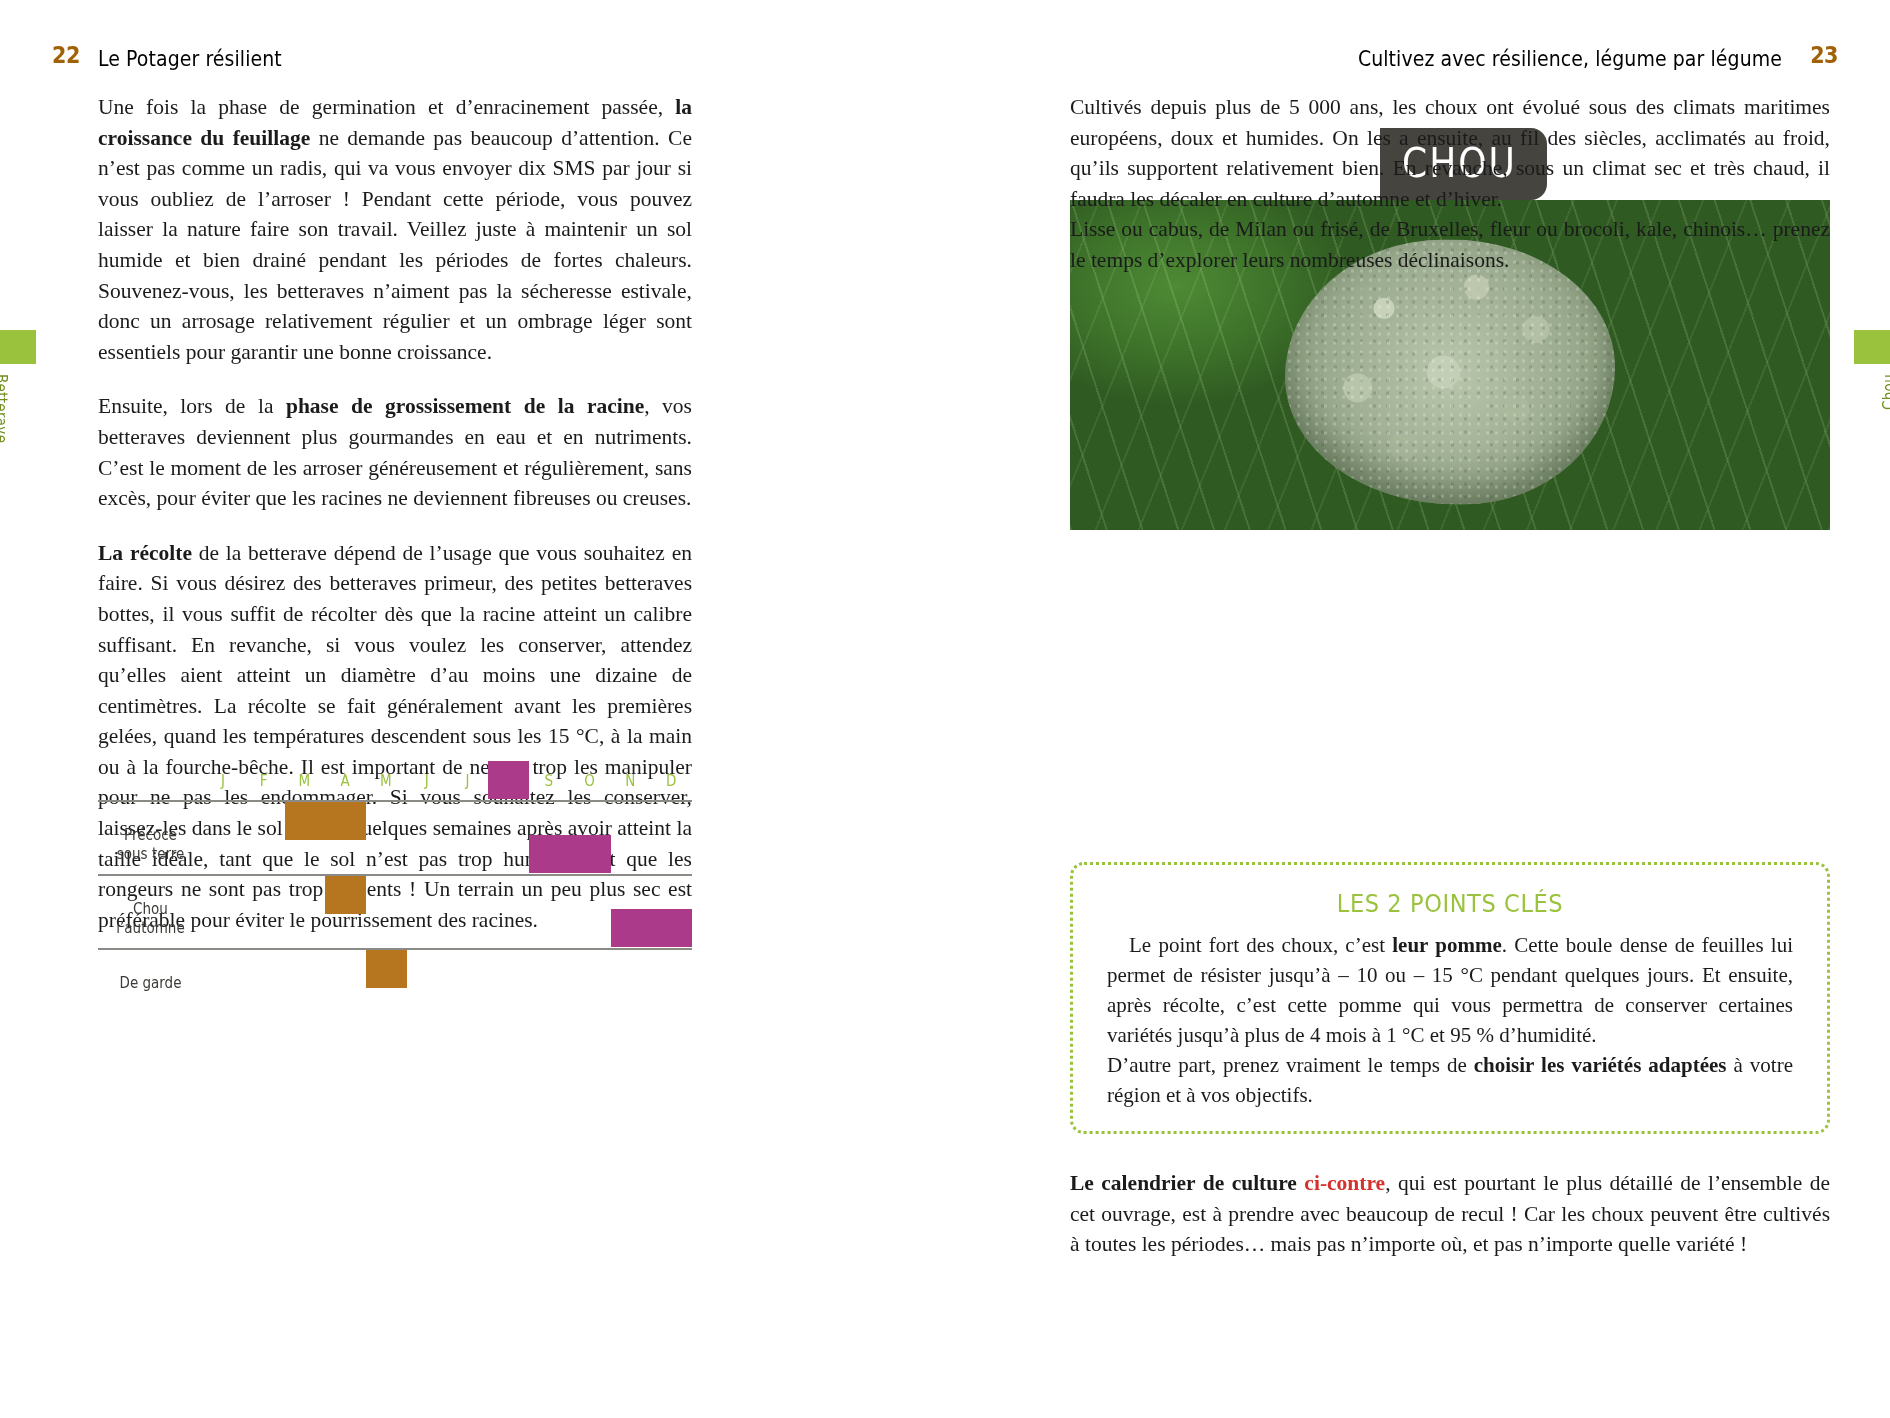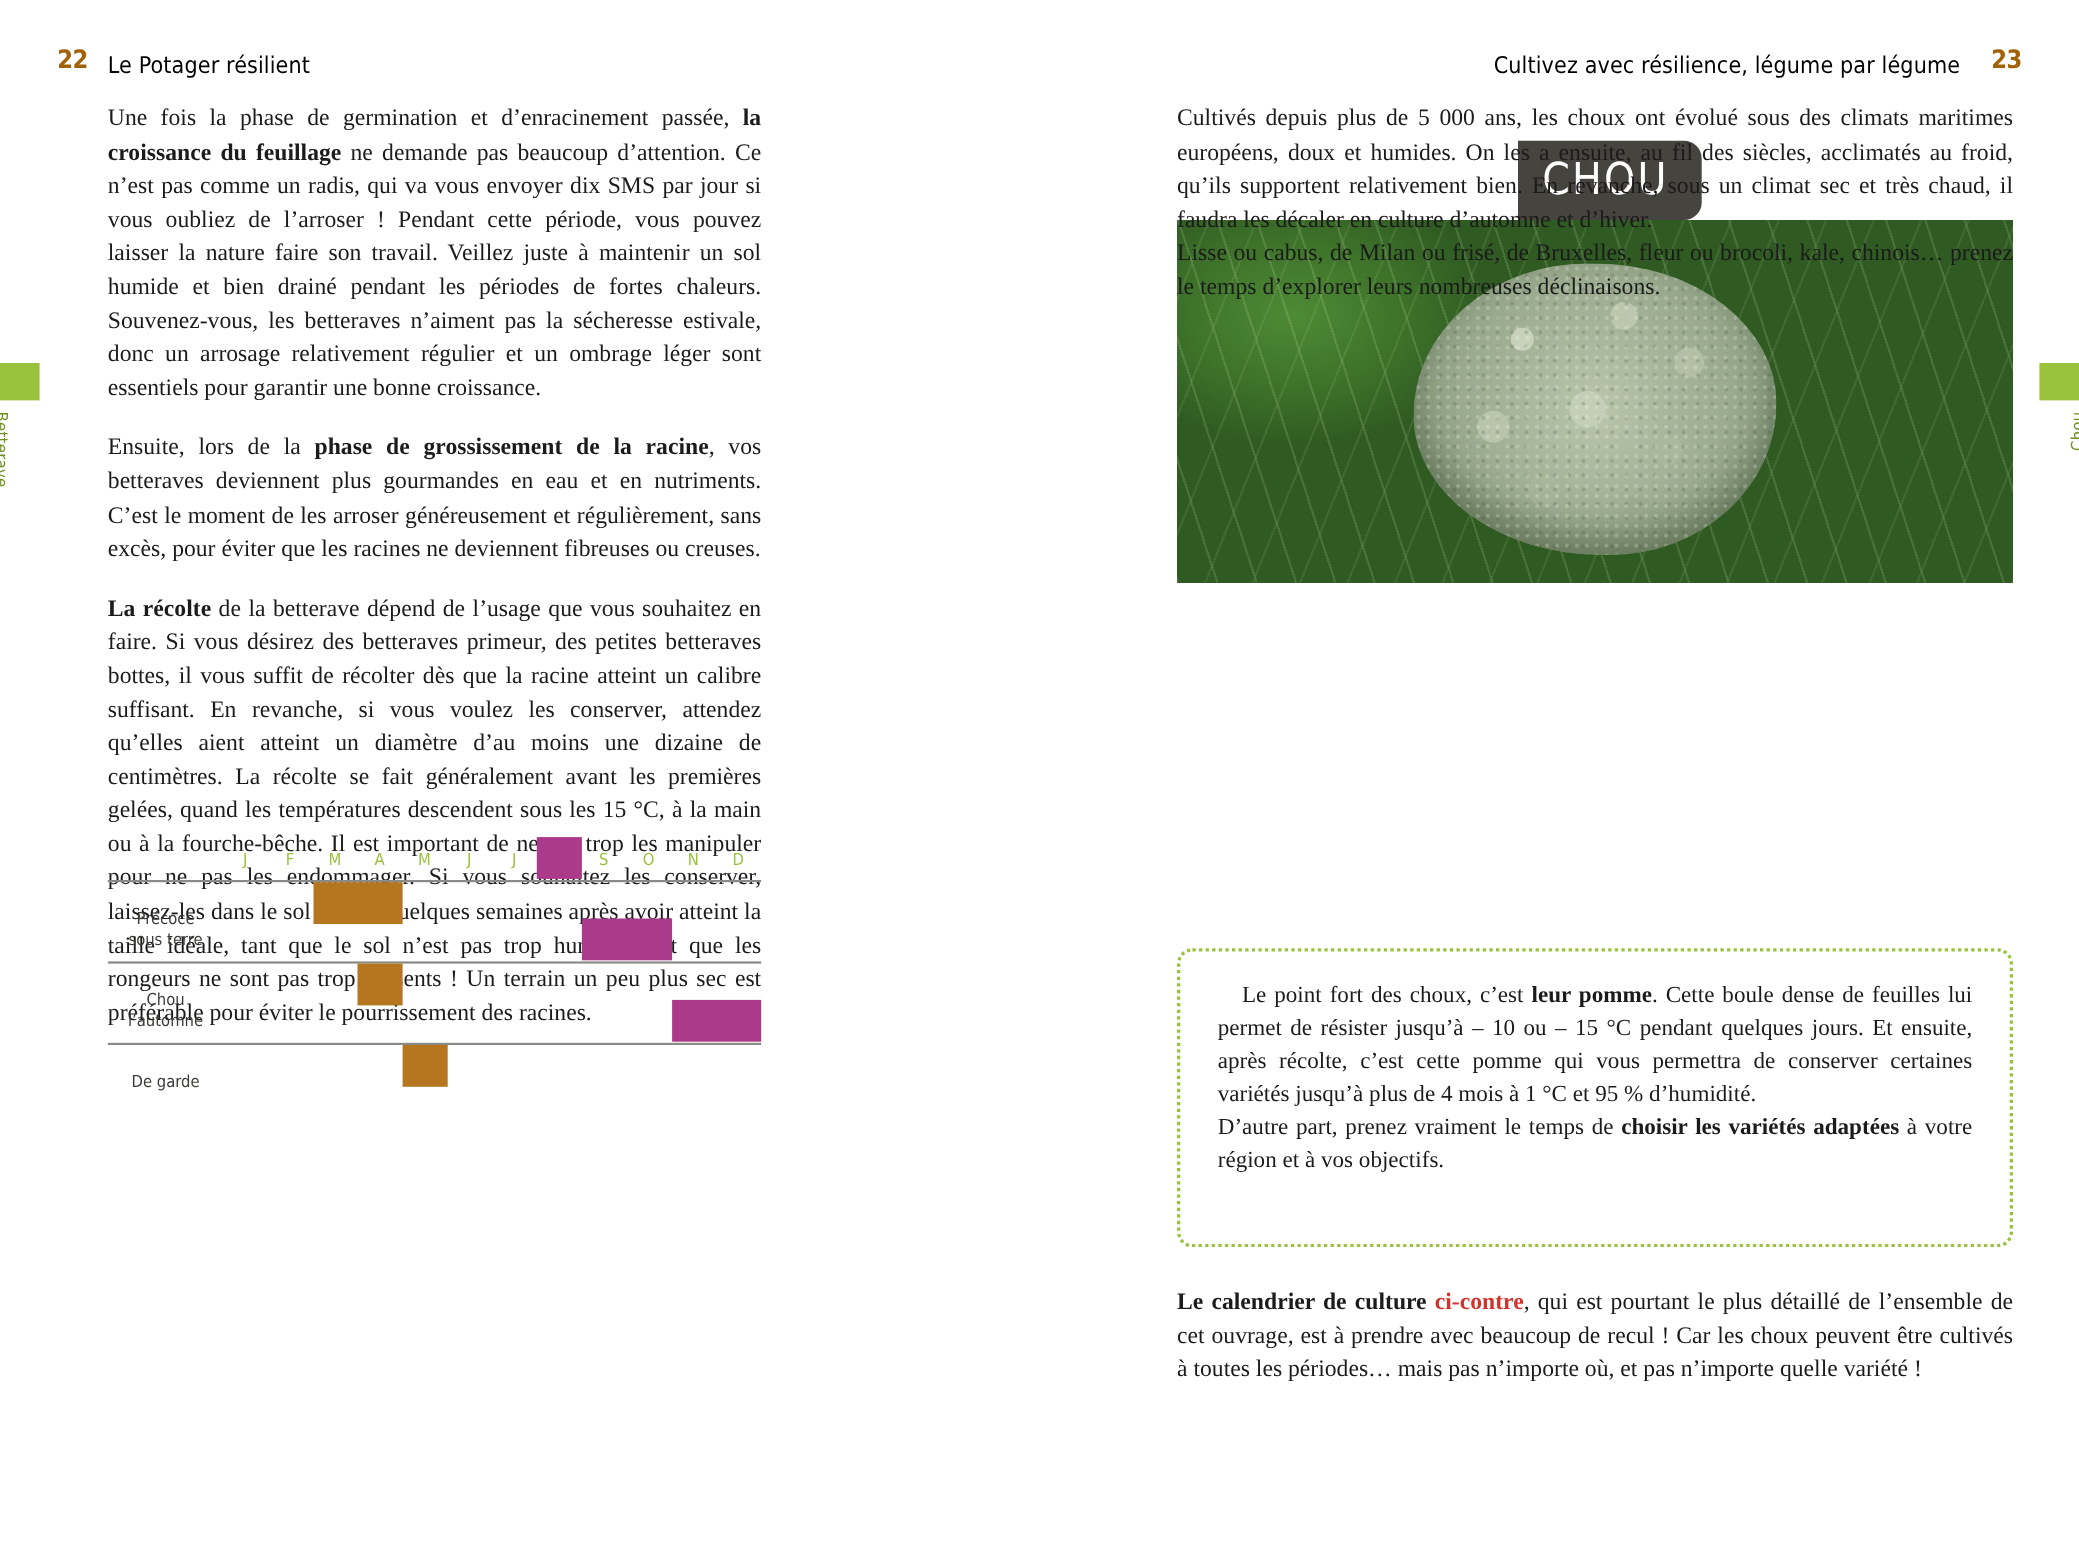--- a/index.html
+++ b/index.html
@@ -225,20 +225,21 @@
     <div class="broc"></div>
     <div class="brocgrain"></div>
   </div>
 
   <div class="col" id="col-right">
       <p class="body"><span>Cultivés depuis plus de 5 000 ans, les choux ont évolué sous des climats maritimes européens, doux et humides. On les a ensuite, au fil des siècles, acclimatés au froid, qu’ils supportent relativement bien. En revanche, sous un climat sec et très chaud, il faudra les décaler en culture d’automne et d’hiver.</span></p>
       <p class="body" style="margin-top: 0px;"><span>Lisse ou cabus, de Milan ou frisé, de Bruxelles, fleur ou brocoli, kale, chinois… prenez le temps d’explorer leurs nombreuses déclinaisons.</span></p>
     </div>
 
   <div id="keybox">
+    <div class="keytitle">LES 2 POINTS CLÉS</div>
     <div id="keybox-body">
         <p class="body" style="text-indent: 22px;"><span>Le point fort des choux, c’est </span><span style="font-weight: 700;">leur pomme</span><span>. Cette boule dense de feuilles lui permet de résister jusqu’à – 10 ou – 15 °C pendant quelques jours. Et ensuite, après récolte, c’est cette pomme qui vous permettra de conserver certaines variétés jusqu’à plus de 4 mois à 1 °C et 95 % d’humidité.</span></p>
         <p class="body"><span>D’autre part, prenez vraiment le temps de </span><span style="font-weight: 700;">choisir les variétés adaptées</span><span> à votre région et à vos objectifs.</span></p>
       </div>
   </div>
 
   <div id="closing">
       <p class="body"><span style="font-weight: 700;">Le calendrier de culture </span><span style="font-weight: 700; color: rgb(212, 50, 44);">ci-contre</span><span>, qui est pourtant le plus détaillé de l’ensemble de cet ouvrage, est à prendre avec beaucoup de recul ! Car les choux peuvent être cultivés à toutes les périodes… mais pas n’importe où, et pas n’importe quelle variété !</span></p>
     </div>
 

